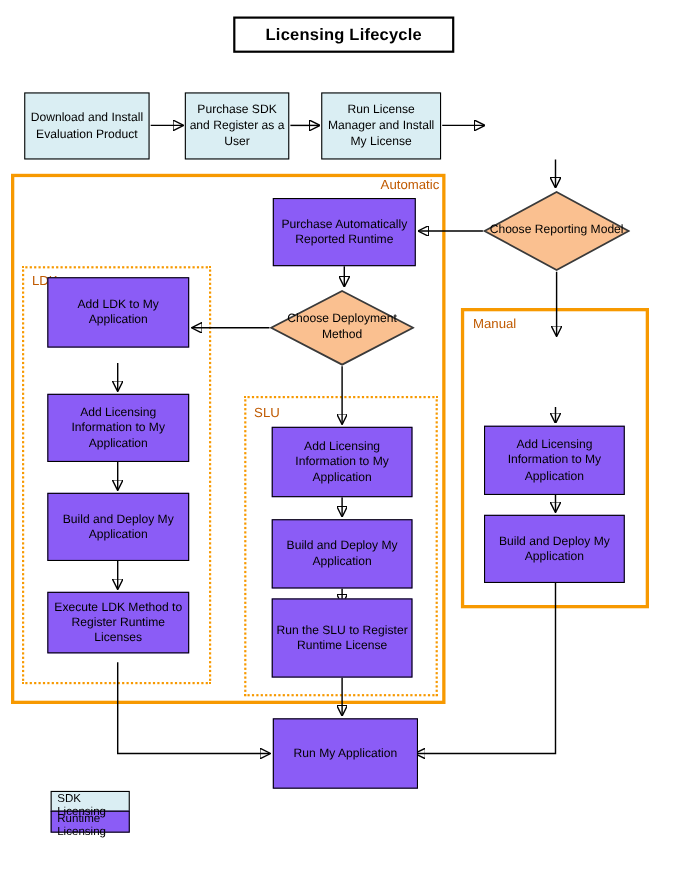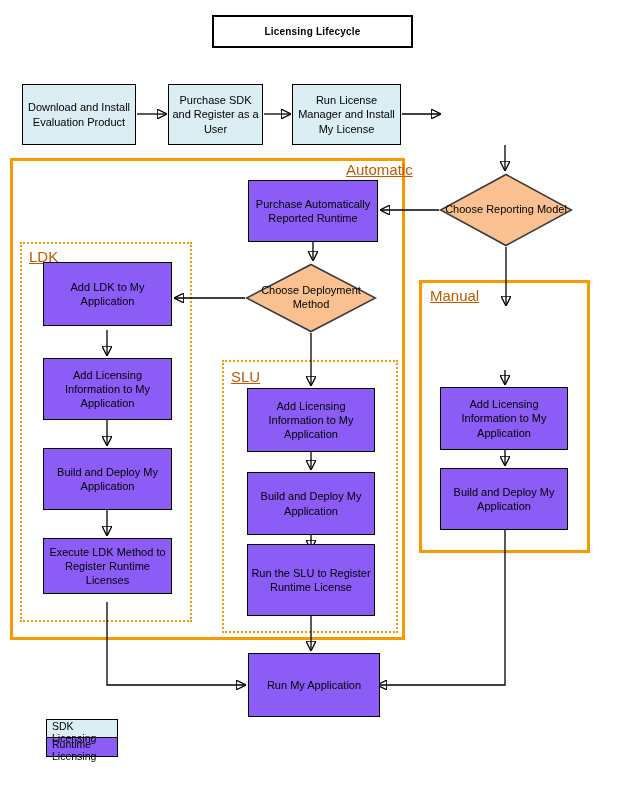--- a/index.html
+++ b/index.html
@@ -5,34 +5,34 @@
   html,body { margin:0; padding:0; background:#ffffff; }
   .canvas {
     position:relative; width:624px; height:790px;
     font-family:"Liberation Sans", sans-serif; color:#000;
     background:#ffffff; overflow:hidden;
   }
   .title-box {
     position:absolute; left:212px; top:15px; width:201px; height:33px;
     border:2px solid #000; background:#fff; box-sizing:border-box;
     display:flex; align-items:center; justify-content:center;
-    font-size:10px; font-weight:bold; letter-spacing:.2px;
+    font-size:15px; font-weight:bold; letter-spacing:.2px;
   }
   .node {
     position:absolute; box-sizing:border-box; border:1.6px solid #000;
     display:flex; align-items:center; justify-content:center;
     text-align:center; font-size:11px; line-height:1.3; padding:2px;
     z-index:3;
   }
   .sdk { background:#DAEEF3; }
   .runtime { background:#8b5cf6; }
   .container-box { position:absolute; box-sizing:border-box; z-index:1; }
   .solid-c { border:3px solid #F79900; }
   .dotted-c { border:2px dotted #F79900; }
-  .c-label { position:absolute; font-size:15px; color:#C05A00; z-index:2; white-space:nowrap;text-decoration:underline; }
+  .c-label { position:absolute; font-size:12px; color:#C05A00; z-index:2; white-space:nowrap; }
   .diamond { position:absolute; z-index:3; }
   .diamond svg { position:absolute; left:0; top:0; width:100%; height:100%; }
   .diamond polygon { fill:#FAC090; stroke:#3a3a3a; stroke-width:1.6; }
   .dtext {
     position:absolute; left:0; top:0; right:0; bottom:0;
     display:flex; align-items:center; justify-content:center;
     text-align:center; font-size:11px; line-height:1.25;
   }
   .edges { position:absolute; left:0; top:0; width:624px; height:790px; z-index:2; }
   .edges path { stroke:#000; stroke-width:1.3px; fill:none; }
@@ -111,21 +111,21 @@
     <svg viewBox="0 0 132 70">
       <polygon points="66,1.5 130.5,35 66,68.5 1.5,35"></polygon>
     </svg>
     <span class="dtext">Choose Deployment Method</span>
   </div>
 
   <div class="node runtime" style="left:248px;top:180px;width:130px;height:62px">
     <span>Purchase Automatically Reported Runtime</span>
   </div>
 
-  <div class="node runtime" style="left:43px;top:262px;width:129px;height:64px">
+  <div class="node runtime" style="left:43px;top:252px;width:129px;height:64px">
     <span>Add LDK to My Application</span>
   </div>
   <div class="node runtime" style="left:43px;top:358px;width:129px;height:62px">
     <span>Add Licensing Information to My Application</span>
   </div>
   <div class="node runtime" style="left:43px;top:448px;width:129px;height:62px">
     <span>Build and Deploy My Application</span>
   </div>
   <div class="node runtime" style="left:43px;top:538px;width:129px;height:56px">
     <span>Execute LDK Method to Register Runtime Licenses</span>

